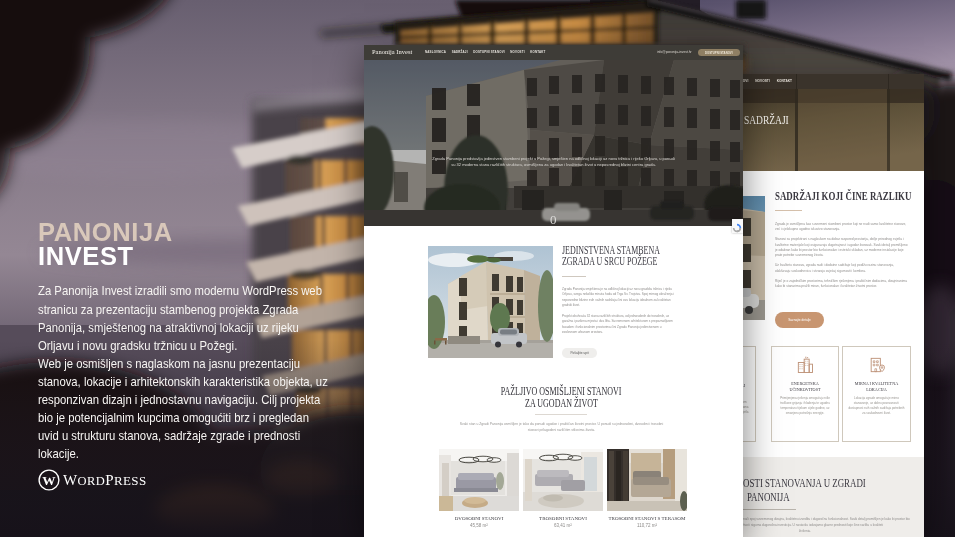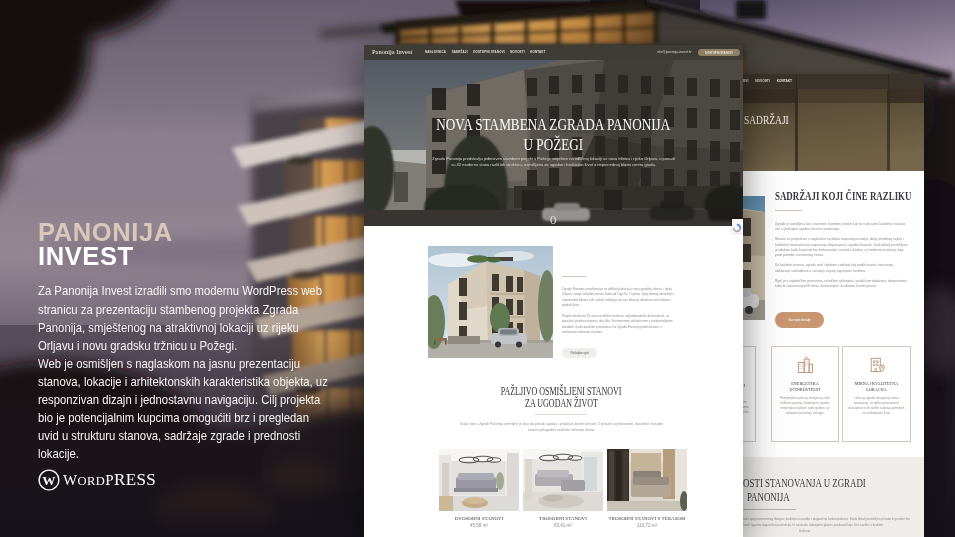--- a/index.html
+++ b/index.html
@@ -173,21 +173,21 @@
 responzivan dizajn i jednostavnu navigaciju. Cilj projekta<br>
 bio je potencijalnim kupcima omogućiti brz i pregledan<br>
 uvid u strukturu stanova, sadržaje zgrade i prednosti<br>
 lokacije.</p>
 
   <div id="wprow">
     <svg width="22" height="22" viewBox="0 0 24 24">
       <circle cx="12" cy="12" r="10.8" fill="none" stroke="#fff" stroke-width="1.5"></circle>
       <text x="12" y="17" text-anchor="middle" font-family="Liberation Serif, serif" font-size="14.5" font-weight="bold" fill="#fff">W</text>
     </svg>
-    <span id="wpword">W<span style="font-size:12.5px;">ORD</span>P<span style="font-size:17px;">RESS</span></span>
+    <span id="wpword">W<span style="font-size:12.5px;">ORD</span>P<span style="font-size:13px;">RESS</span></span>
   </div>
 </div>
 
 <div id="shot2">
 
   <div class="abs" style="left:0;top:0;width:237px;height:15px;background:#3a332b;">
     <span class="abs serif" style="left:8px;top:3px;font-size:7px;color:#f2efe9;">Panonija Invest</span>
     <div class="abs" style="right:132px;top:5.4px;display:flex;gap:7px;font-size:3.2px;font-weight:bold;color:#e3ded6;white-space:nowrap;">
         <span>NASLOVNICA</span>
         <span>SADRŽAJI</span>
@@ -438,21 +438,20 @@
         <rect x="178" y="148" width="48" height="13" rx="5" fill="#cfcdc9"></rect>
         <rect x="190" y="143" width="26" height="8" rx="4" fill="#b9b7b3"></rect>
         <rect x="286" y="146" width="44" height="14" rx="5" fill="#2c2927"></rect>
         <rect x="296" y="141" width="24" height="8" rx="4" fill="#232120"></rect>
         <rect x="344" y="147" width="35" height="14" rx="5" fill="#211f1e"></rect>
       </g>
 
       <rect x="0" y="0" width="379" height="166" fill="#1c1a18" opacity="0.33"></rect>
     </svg>
     
-    <div class="abs serif" style="left:0;top:54.5px;width:378.5px;text-align:center;color:#fdfdfc;font-size:16.5px;line-height:20px;"><span style="display:inline-block;transform:scaleX(0.8);transform-origin:50% 0;white-space:nowrap;">NOVA STAMBENA ZGRADA PANONIJA</span><br><span style="display:inline-block;transform:scaleX(0.8);transform-origin:50% 0;white-space:nowrap;">U POŽEGI</span></div>
     
     <div class="abs" style="left:-189px;top:96px;width:757px;transform:scale(0.5);transform-origin:50% 0;text-align:center;font-size:8.1px;line-height:11px;color:#dcd9d5;">Zgrada Panonija predstavlja jedinstven stambeni projekt u Požegi, smješten na odličnoj lokaciji uz novu tržnicu i rijeku Orljavu, u ponudi<br>su 32 moderna stana različitih struktura, osmišljena za ugodan i kvalitetan život u neposrednoj blizini centra grada.</div>
     
     <div class="abs serif" style="left:0;top:152px;width:378.5px;text-align:center;color:#dddcda;font-size:13px;">0</div>
   </div>
 
   <div class="abs" style="left:0;top:181px;width:378.5px;height:160px;background:#fff;">
 
     <div class="abs" style="left:64px;top:20px;width:125px;height:112px;overflow:hidden;">
       <svg width="125" height="112" viewBox="0 0 125 112">
@@ -500,20 +499,21 @@
         <rect x="6" y="94.5" width="1.5" height="4" fill="#6b5138"></rect>
           <rect x="17" y="94.5" width="1.5" height="4" fill="#6b5138"></rect>
         <rect x="63" y="87" width="36" height="11" rx="3" fill="#c2c5c8"></rect>
         <rect x="70" y="82" width="21" height="8" rx="3" fill="#b1b5b9"></rect>
         <rect x="72" y="83.5" width="17" height="5" rx="2" fill="#777d83"></rect>
         <circle cx="70" cy="98.5" r="3" fill="#34343a"></circle>
           <circle cx="91" cy="98.5" r="3" fill="#34343a"></circle>
       </svg>
     </div>
 
+    <div class="abs serif" style="left:198px;top:19px;font-size:12.1px;line-height:11px;color:#3b3a42;"><span style="display:inline-block;transform:scaleX(0.656);transform-origin:0 0;white-space:nowrap;">JEDINSTVENA STAMBENA</span><br><span style="display:inline-block;transform:scaleX(0.656);transform-origin:0 0;white-space:nowrap;">ZGRADA U SRCU POŽEGE</span></div>
 
     <div class="abs" style="left:198px;top:49.5px;width:24px;height:1px;background:#cfc8bf;"></div>
 
     <div class="abs" style="left:198px;top:60px;width:230px;transform:scale(0.5);transform-origin:0 0;font-size:6.2px;line-height:10.8px;color:#8f8d8b;">Zgrada Panonija smještena je na odličnoj lokaciji uz novu gradsku tržnicu i rijeku Orljavu, svega nekoliko minuta hoda od Trga Sv. Trojstva. Spoj mirnog okruženja i neposredne blizine svih važnih sadržaja čini ovu lokaciju idealnom za kvalitetan gradski život.<br><br>Projekt obuhvaća 32 stana različitih struktura, od jednosobnih do trosobnih, uz garažna i parkirna mjesta i dva lifta. Suvremenom arhitekturom s prepoznatljivom fasadom i funkcionalnim prostorima čini Zgradu Panoniju jedinstvenom u poslovnom urbanom prostoru.</div>
 
     <div class="abs" style="left:198px;top:122px;width:35px;height:9.5px;background:#efeeec;border-radius:4.8px;">
       <div class="tinywrap" style="transform:scale(0.5);width:70px;text-align:center;font-size:6.4px;line-height:19px;color:#555;">Pošaljite upit</div>
     </div>
   </div>
 

